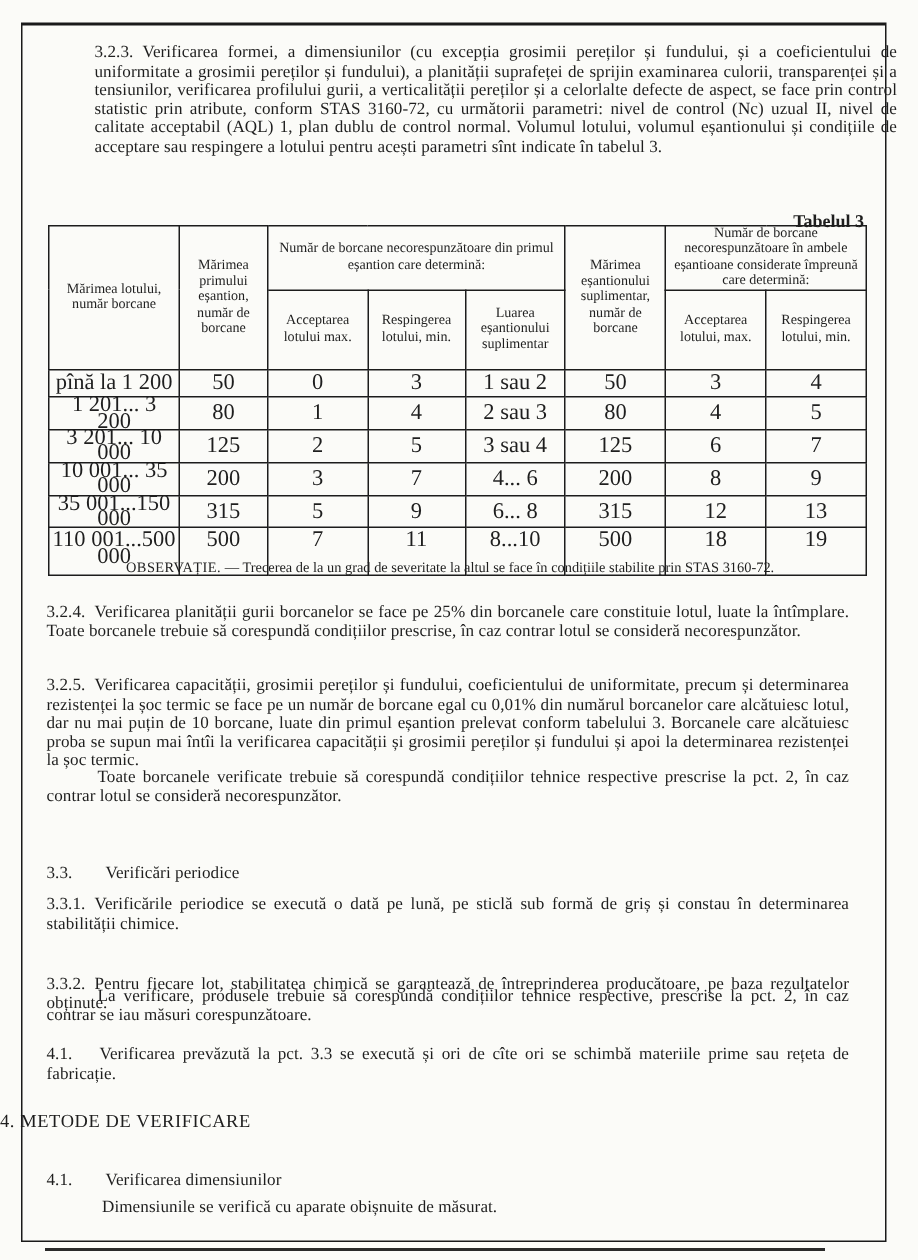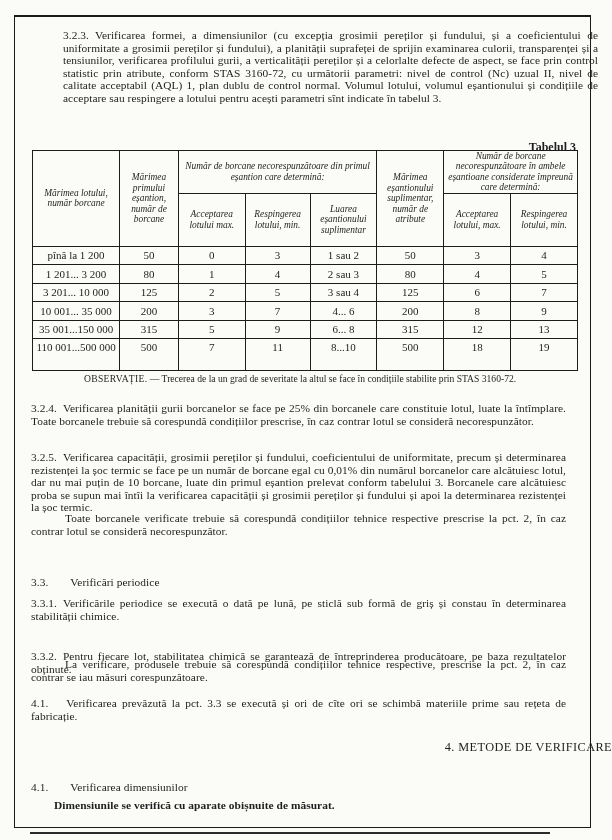--- a/index.html
+++ b/index.html
@@ -17,27 +17,27 @@
       text-align: justify; letter-spacing: 0.05px;
     }
     .p .num { display: inline-block; margin-right: 6px; }
     .ind { text-indent: 34px; }
     .tbl-caption { position:absolute; right: 36px; top: 140px; font-size: 12px; font-weight: bold; }
     table.t3 {
       position: absolute; left: 32px; top: 150px; width: 546px; border-collapse: collapse;
       font-size: 9.4px; line-height: 10.4px; text-align: center;
     }
     table.t3 th, table.t3 td { border: 1.2px solid #1c1c1c; padding: 0 2px; font-weight: normal; }
-    table.t3 th { vertical-align: middle; font-style: italic; }
+    table.t3 th { vertical-align: middle; }
     table.t3 th.mid { height: 38px; }
-    table.t3 td { height: 17.5px; font-size: 11px; margin-left: 44px; }
+    table.t3 td { height: 17.5px; font-size: 15px; margin-left: 44px; }
     table.t3 tr.last td { height: 28px; vertical-align: top; padding-top: 3px; }
     .obs { position:absolute; left: 84px; top: 373px; font-size: 9.6px; }
     .obs .k { letter-spacing: 0.3px; font-family: Liberation Serif, serif; }
-    .h4 { position:absolute; left: 0; width: 612px; top: 740px; text-align:right; font-size: 12.3px; letter-spacing: 0.4px; }
+    .h4 { position:absolute; left: 0; width: 612px; top: 740px; text-align:left; font-size: 12.3px; letter-spacing: 0.4px; }
     .b { font-weight: normal; }
   </style>
 </head>
 <body>
 
 <div class="frame"></div>
 <div class="bottomline"></div>
 
 <div class="p" style="top:29px;margin-left:32px;">
   <span class="num">3.2.3.</span><span>Verificarea formei, a dimensiunilor (cu excepția grosimii pereților și fundului, și a coeficientului de uniformitate a grosimii pereților și fundului), a planității suprafeței de sprijin examinarea culorii, transparenței și a tensiunilor, verificarea profilului gurii, a verticalității pereților și a celorlalte defecte de aspect, se face prin control statistic prin atribute, conform STAS 3160-72, cu următorii parametri: nivel de control (Nc) uzual II, nivel de calitate acceptabil (AQL) 1, plan dublu de control normal. Volumul lotului, volumul eșantionului și condițiile de acceptare sau respingere a lotului pentru acești parametri sînt indicate în tabelul 3.</span>
@@ -54,21 +54,21 @@
       <col style="width:66px">
       <col style="width:66px">
       <col style="width:66px">
       <col style="width:66px">
   </colgroup>
   <tbody>
       <tr>
     <th rowspan="2">Mărimea lotului, număr borcane</th>
     <th rowspan="2">Mărimea primului eșantion, număr de borcane</th>
     <th colspan="3" class="mid">Număr de borcane necorespunzătoare din primul eșantion care determină:</th>
-    <th rowspan="2">Mărimea eșantionului suplimentar, număr de atribute</th>
+    <th rowspan="2">Mărimea eșantionului suplimentar, număr de borcane</th>
     <th colspan="2" class="mid">Număr de borcane necorespunzătoare în ambele eșantioane considerate împreună care determină:</th>
   </tr>
   <tr>
     <th style="height:52px">Acceptarea lotului max.</th>
     <th>Respingerea lotului, min.</th>
     <th>Luarea eșantionului suplimentar</th>
     <th>Acceptarea lotului, max.</th>
     <th>Respingerea lotului, min.</th>
   </tr>
   <tr>
@@ -166,13 +166,13 @@
 <div class="p" style="top:697px;">
   <span class="num" style="margin-right:18px">4.1.</span><span>Verificarea prevăzută la pct. 3.3 se execută și ori de cîte ori se schimbă materiile prime sau rețeta de fabricație.</span>
 </div>
 
 <div class="h4">4. METODE DE VERIFICARE</div>
 
 <div class="p" style="top:781px;">
   <span class="num" style="margin-right:22px">4.1.</span><span class="b">Verificarea dimensiunilor</span>
 </div>
 
-<div class="p" style="top:799px; left:54px; width:480px;font-weight:bold;">Dimensiunile se verifică cu aparate obișnuite de măsurat.</div>
+<div class="p" style="top:799px; left:68px; width:480px;">Dimensiunile se verifică cu aparate obișnuite de măsurat.</div>
 
 </body></html>

